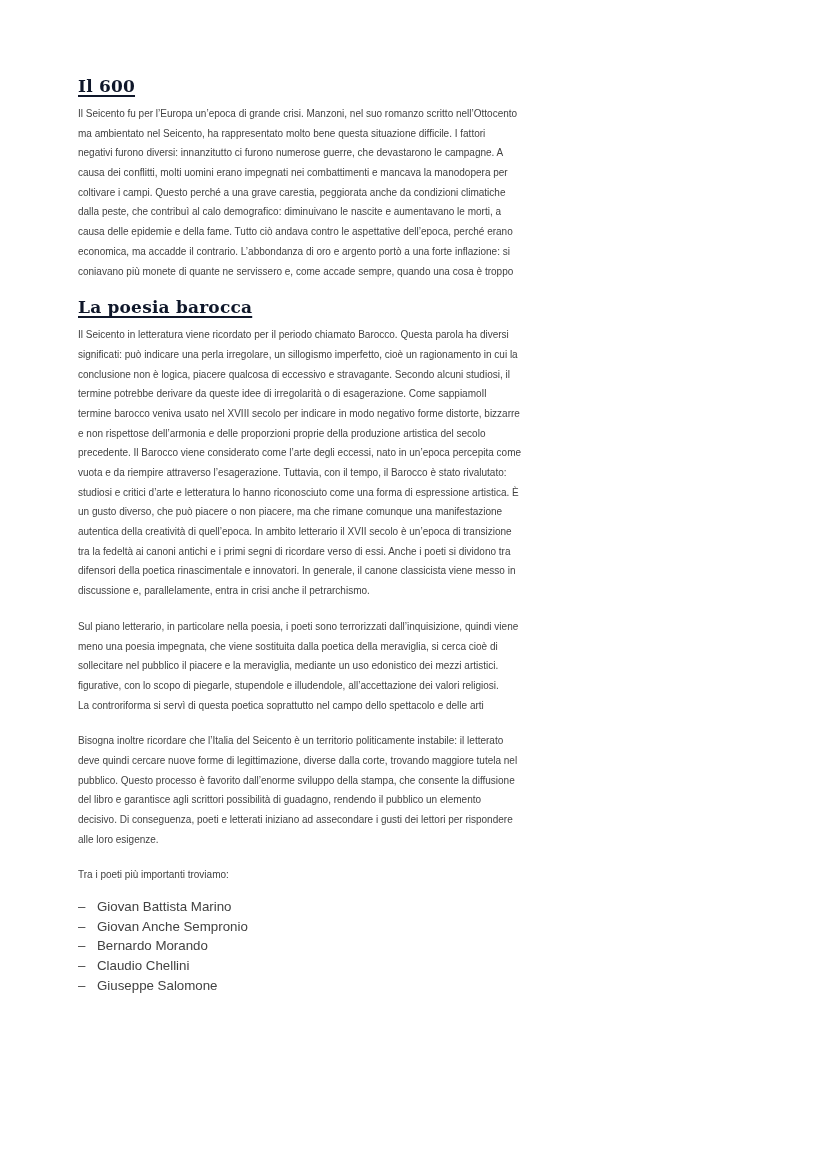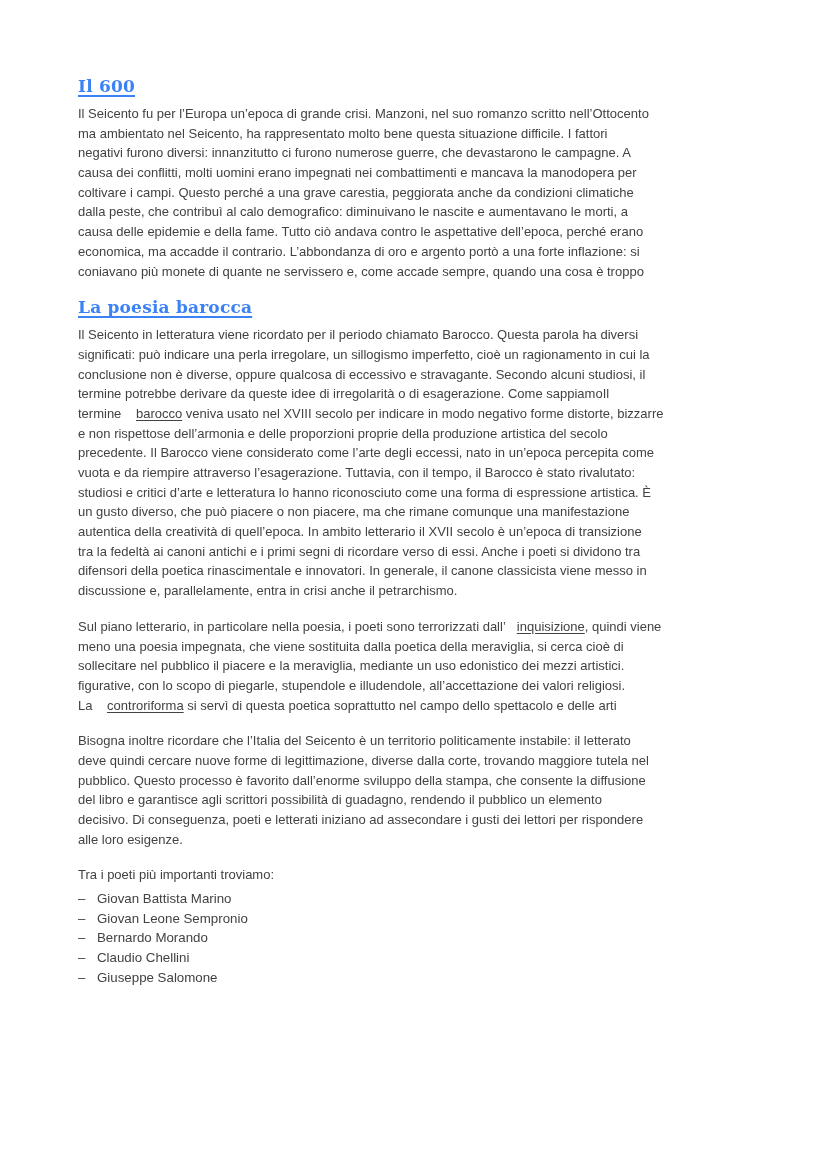--- a/index.html
+++ b/index.html
@@ -19,44 +19,42 @@
     position: absolute;
     left: 78px;
     top: 76px;
     width: 690px;
   }
   .heading {
     font-family: "DejaVu Serif", serif;
     font-weight: 700;
     font-size: 17px;
     line-height: 20px;
-    color: #3b82f6;
+    color: #0f172a;
     text-decoration: underline;
     text-underline-offset: 3px;
     text-decoration-thickness: 1.5px;
     letter-spacing: 0.2px;
     margin: 0 0 8px 0;
   }
   .para {
     margin: 0 0 16px 0;
   }
   .para.tight {
-    margin-bottom: 4px;
+    margin-bottom: 12px;
   }
   .line {
     height: 19.7px;
     line-height: 19.7px;
-    font-size: 13px;
+    font-size: 10px;
     color: #424242;
     white-space: nowrap;
   }
   .u {
-    text-decoration: underline;
     text-underline-offset: 2px;
-    margin-left: 11px;
   }
   .list {
     margin: 0;
   }
   .list-item {
     display: flex;
     height: 19.7px;
     line-height: 19.7px;
     font-size: 13.3px;
     color: #424242;
@@ -81,21 +79,21 @@
         <div class="line"><span>coltivare i campi. Questo perché a una grave carestia, peggiorata anche da condizioni climatiche</span></div>
         <div class="line"><span>dalla peste, che contribuì al calo demografico: diminuivano le nascite e aumentavano le morti, a</span></div>
         <div class="line"><span>causa delle epidemie e della fame. Tutto ciò andava contro le aspettative dell’epoca, perché erano</span></div>
         <div class="line"><span>economica, ma accadde il contrario. L’abbondanza di oro e argento portò a una forte inflazione: si</span></div>
         <div class="line"><span>coniavano più monete di quante ne servissero e, come accade sempre, quando una cosa è troppo</span></div>
       </div>
       <div class="heading">La poesia barocca</div>
       <div class="para">
         <div class="line"><span>Il Seicento in letteratura viene ricordato per il periodo chiamato Barocco. Questa parola ha diversi</span></div>
         <div class="line"><span>significati: può indicare una perla irregolare, un sillogismo imperfetto, cioè un ragionamento in cui la</span></div>
-        <div class="line"><span>conclusione non è diverse, oppure qualcosa di eccessivo e stravagante. Secondo alcuni studiosi, il</span></div>
+        <div class="line"><span>conclusione non è logica, piacere qualcosa di eccessivo e stravagante. Secondo alcuni studiosi, il</span></div>
         <div class="line"><span>termine potrebbe derivare da queste idee di irregolarità o di esagerazione. Come sappiamoIl</span></div>
         <div class="line"><span class="">termine </span><span class="u">barocco</span><span class=""> veniva usato nel XVIII secolo per indicare in modo negativo forme distorte, bizzarre</span></div>
         <div class="line"><span>e non rispettose dell’armonia e delle proporzioni proprie della produzione artistica del secolo</span></div>
         <div class="line"><span>precedente. Il Barocco viene considerato come l’arte degli eccessi, nato in un’epoca percepita come</span></div>
         <div class="line"><span>vuota e da riempire attraverso l’esagerazione. Tuttavia, con il tempo, il Barocco è stato rivalutato:</span></div>
         <div class="line"><span>studiosi e critici d’arte e letteratura lo hanno riconosciuto come una forma di espressione artistica. È</span></div>
         <div class="line"><span>un gusto diverso, che può piacere o non piacere, ma che rimane comunque una manifestazione</span></div>
         <div class="line"><span>autentica della creatività di quell’epoca. In ambito letterario il XVII secolo è un’epoca di transizione</span></div>
         <div class="line"><span>tra la fedeltà ai canoni antichi e i primi segni di ricordare verso di essi. Anche i poeti si dividono tra</span></div>
         <div class="line"><span>difensori della poetica rinascimentale e innovatori. In generale, il canone classicista viene messo in</span></div>
@@ -119,21 +117,21 @@
       <div class="para tight">
         <div class="line"><span>Tra i poeti più importanti troviamo:</span></div>
       </div>
       <div class="list">
         <div class="list-item">
           <span class="dash">–</span>
           <span>Giovan Battista Marino</span>
         </div>
         <div class="list-item">
           <span class="dash">–</span>
-          <span>Giovan Leone Sempronio</span>
+          <span>Giovan Anche Sempronio</span>
         </div>
         <div class="list-item">
           <span class="dash">–</span>
           <span>Bernardo Morando</span>
         </div>
         <div class="list-item">
           <span class="dash">–</span>
           <span>Claudio Chellini</span>
         </div>
         <div class="list-item">

